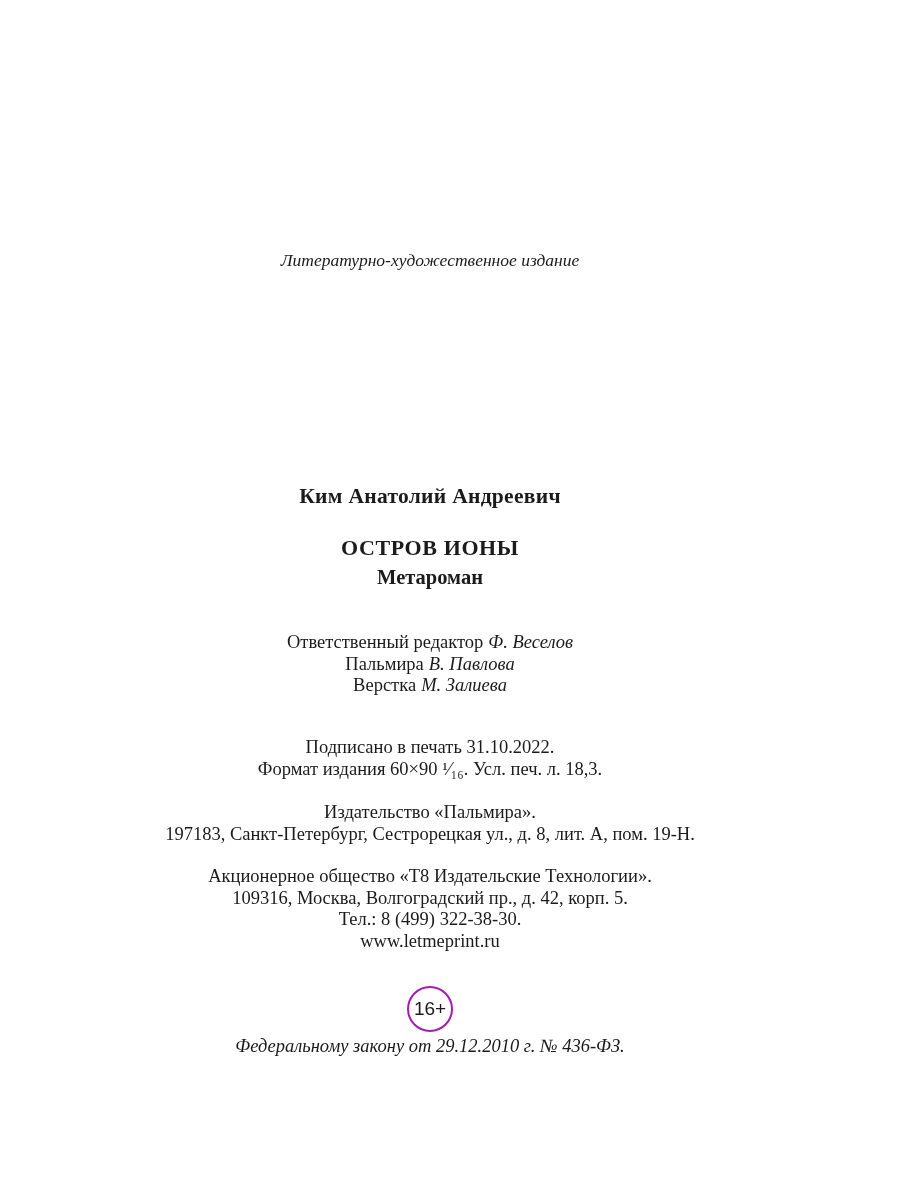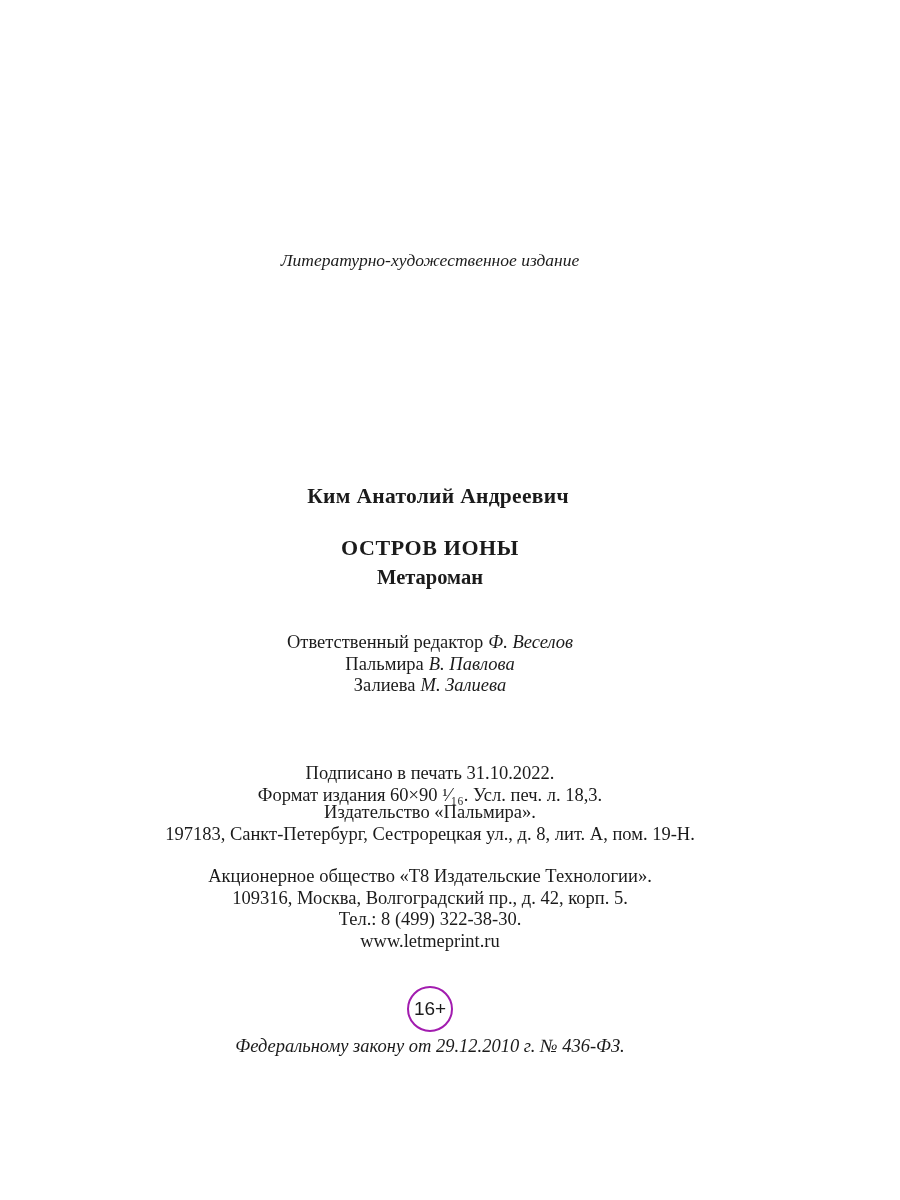--- a/index.html
+++ b/index.html
@@ -25,26 +25,26 @@
   }
   .line {
     font-size: 18.5px;
     line-height: 21.5px;
     white-space: nowrap;
   }
   .italic { font-style: italic; }
   .bold   { font-weight: bold; }
 
   .edition-note { top: 250px; font-size: 17.5px; }
-  .author       { top: 486px; font-size: 21.5px; letter-spacing: 0.3px; margin-left: 8px; }
+  .author       { top: 486px; font-size: 21.5px; letter-spacing: 0.3px; }
   .title        { top: 537px; font-size: 22px;   letter-spacing: 0.6px; }
   .subtitle     { top: 567px; font-size: 20.5px; }
   .credits      { top: 632px; }
   .credit-name  { margin-left: 5px; text-align: right; }
-  .print-info   { top: 763px; }
+  .print-info   { top: 737px; }
   .publisher    { top: 802px; }
   .printer      { top: 866px; }
   .age-badge-wrap { top: 986px; }
   .age-badge {
     display: inline-flex;
     align-items: center;
     justify-content: center;
     width: 46px;
     height: 46px;
     border: 2px solid #a21caf;
@@ -69,21 +69,21 @@
   <div class="block subtitle line bold">Метароман</div>
 
   <div class="block credits">
     <div class="line">
       <span>Ответственный редактор</span><span class="italic credit-name">Ф. Веселов</span>
     </div>
     <div class="line">
       <span>Пальмира</span><span class="italic credit-name">В. Павлова</span>
     </div>
     <div class="line">
-      <span>Залиева</span><span class="italic credit-name">М. Залиева</span>
+      <span>Верстка</span><span class="italic credit-name">М. Залиева</span>
     </div>
   </div>
 
   <div class="block print-info">
     <div class="line">Подписано в печать 31.10.2022.</div>
     <div class="line">Формат издания 60×90 ¹⁄₁₆. Усл. печ. л. 18,3.</div>
   </div>
 
   <div class="block publisher">
     <div class="line">Издательство «Пальмира».</div>

